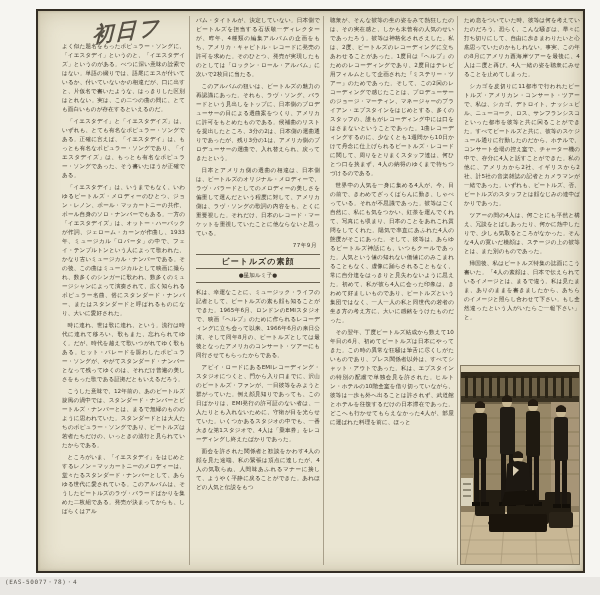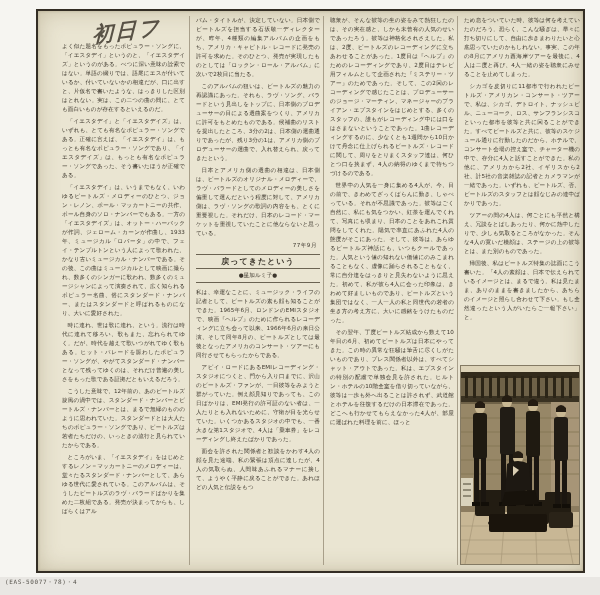--- a/index.html
+++ b/index.html
@@ -54,21 +54,21 @@
       <p>こうした意味で、12年前の、あのビートルズ旋風の渦中では、スタンダード・ナンバーとビートルズ・ナンバーとは、まるで無縁のもののように思われていた。スタンダードとは大人たちのポピュラー・ソングであり、ビートルズは若者たちだけの、いっときの流行と見られていたからである。</p>
       <p>ところがいま、「イエスタデイ」をはじめとするレノン＝マッカートニーのメロディーは、堂々たるスタンダード・ナンバーとして、あらゆる世代に愛されている。このアルバムは、そうしたビートルズのラヴ・バラードばかりを集めた二枚組である。発売が決まってからも、しばらくはアル</p>
     </div>
 
     <div class="col" id="col2">
       <p class="cont">バム・タイトルが、決定していない。日本側でビートルズを担当する石坂敬一ディレクターが、昨年、4種類の編集アルバムの企画をもち、アメリカ・キャピトル・レコードに発売の許可を求めた。そのひとつ、発売が実現したものとしては「ロックン・ロール・アルバム」に次いで2枚目に当たる。</p>
       <p>このアルバムの狙いは、ビートルズの魅力の再認識にあった。それも、ラヴ・ソング、バラードという見出しをトップに、日本側のプロデューサーの目による選曲案をつくり、アメリカに許可をもとめたものである。候補曲のリストを提出したところ、3分の2は、日本側の選曲通りであったが、残り3分の1は、アメリカ側のプロデューサーの選曲で、入れ替えられ、戻ってきたという。</p>
       <p>日本とアメリカ側の選曲の相違は、日本側は、ビートルズのオリジナル・メロディーで、ラヴ・バラードとしてのメロディーの美しさを偏重して選んだという程度に対して、アメリカ側は、ラヴ・ソングの歌詞の内容をも、とくに重要視した。それだけ、日本のレコード・マーケットを重視していたことに他ならないと思っている。</p>
       <div class="date">77年9月</div>
       <div class="headblock">
-        <span class="title">戻ってきたという</span>
+        <span class="title">ビートルズの素顔</span>
         <span class="byline">●星加ルミ子●</span>
       </div>
       <p class="cont">私は、幸運なことに、ミュージック・ライフの記者として、ビートルズの素も顔も知ることができた。1965年6月、ロンドンのEMIスタジオで、映画『ヘルプ』のために作られるレコーディングに立ち会って以来、1966年6月の来日公演、そして同年8月の、ビートルズとしては最後となったアメリカのコンサート・ツアーにも同行させてもらったからである。</p>
       <p>アビイ・ロードにあるEMIレコーディング・スタジオにつくと、門から入り口までに、沢山のビートルズ・ファンが、一目彼等をみようと群がっていた。例え顔見知りであっても、この日ばかりは、EMI発行の許可証のない者は、一人たりとも入れないために、守衛が目を光らせていた。いくつかあるスタジオの中でも、一番大きな第1スタジオで、4人は「乗車券」をレコーディングし終えたばかりであった。</p>
       <p>面会を許された関係者と歓談をかわす4人の顔を見た途端、私の緊張は頂点に達したが、4人の気取らぬ、人間味あふれるマナーに接して、ようやく平静に戻ることができた。あれほどの人気と伝説をもつ</p>
     </div>
 
     <div class="col" id="col3">
       <p class="cont">聴衆が、そんな彼等の生の姿をみて熱狂したのは、その実在感と、しかも未曾有の人気のせいであったろう。彼等は神格化されさえした。私は、2度、ビートルズのレコーディングに立ちあわせることがあった。1度目は『ヘルプ』のためのレコーディングであり、2度目はテレビ用フィルムとして企画された『ミステリー・ツアー』のためであった。そして、この2回のレコーディングで感じたことは、プロデューサーのジョージ・マーティン、マネージャーのブライアン・エプスタインをはじめとする、多くのスタッフの、誰もがレコーディング中には口をはさまないということであった。1曲レコーディングするのに、少なくとも1週間から10日かけて丹念に仕上げられるビートルズ・レコードに関して、周りをとりまくスタッフ達は、何ひとつ口を挟まず、4人の納得のゆくまで待ちつづけるのである。</p>
       <p>世界中の人気を一身に集める4人が、今、目の前で、きわめてざっくばらんに動き、しゃべっている。それが不思議であった。彼等はごく自然に、私にも気をつかい、紅茶を運んでくれて、写真にも収まり、日本のことをあれこれ質問をしてくれた。陽気で率直にあふれた4人の態度がそこにあった。そして、彼等は、あらゆるビートルズ神話にも、いつもクールであった。人気という値の知れない価値にのみこまれることもなく、虚像に踊らされることもなく、常に自分達をはっきりと見失わないように思えた。初めて、私が彼ら4人に会った印象は、きわめて好ましいものであり、ビートルズという集団ではなく、一人一人の私と同世代の若者の生き方の考え方に、大いに感銘をうけたものだった。</p>

